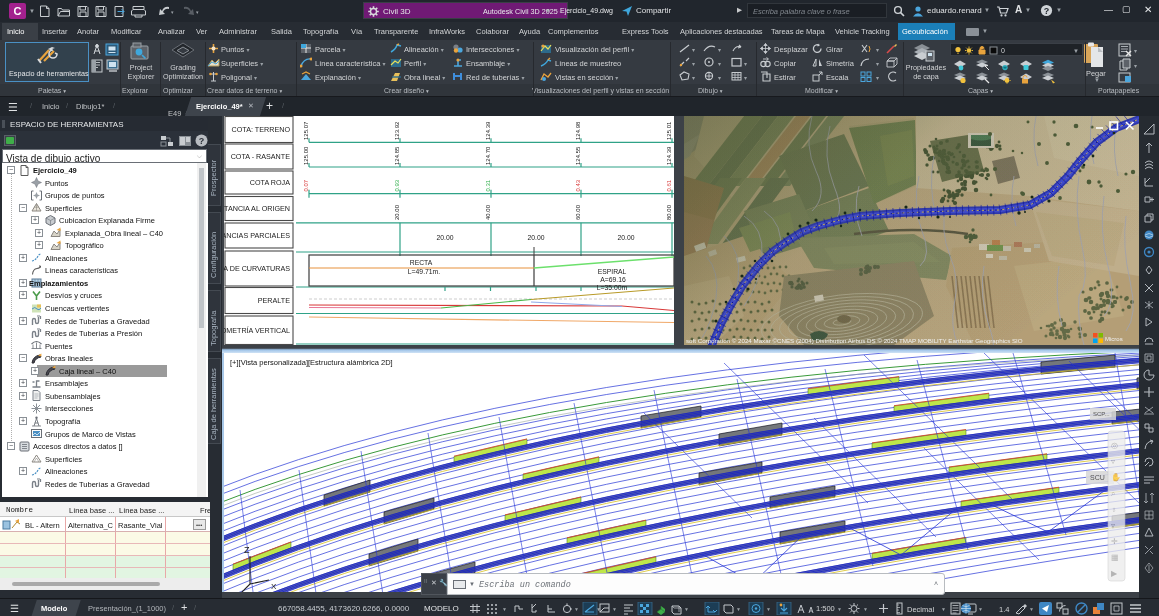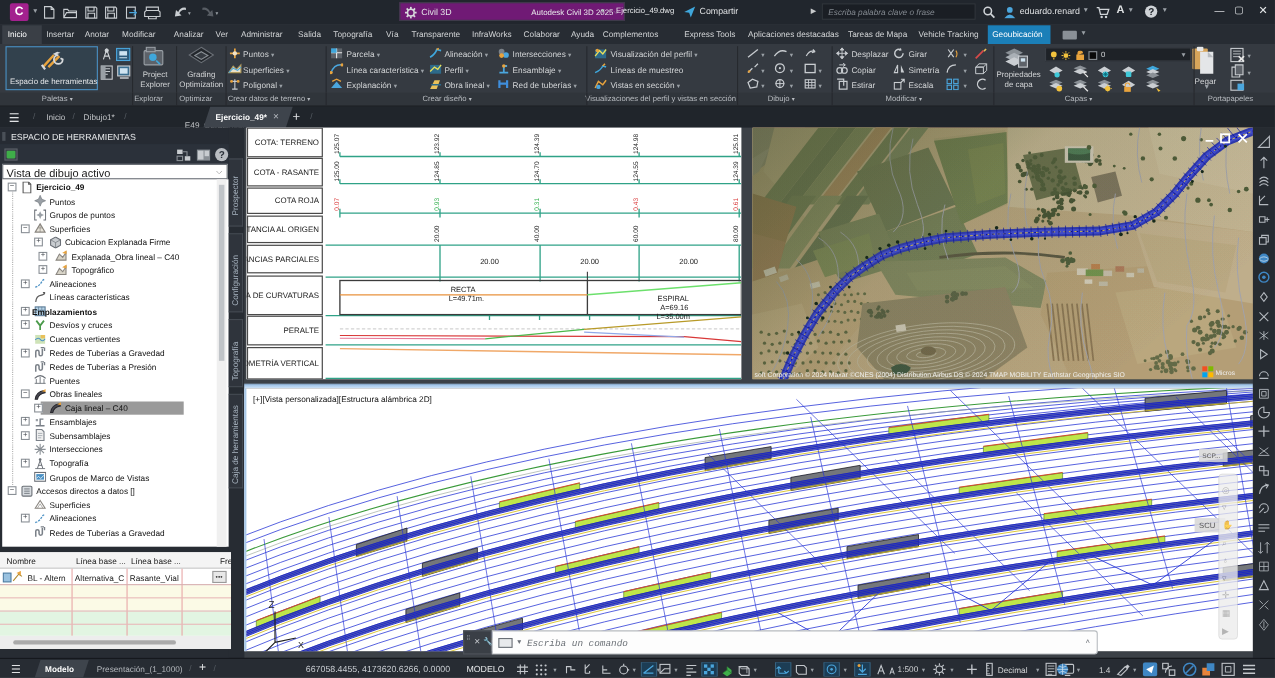--- a/index.html
+++ b/index.html
@@ -646,21 +646,21 @@
   <div class="t" style="left:209px;top:80px;color:#a8b4c0;font-size:7.5px;transform:rotate(-90deg);transform-origin:0 0;">Prospector</div>
   <div class="abs" style="left:208px;top:96px;width:13px;height:72px;background:#2f343c;border:1px solid #444a52;border-left:none;"></div>
   <div class="t" style="left:209px;top:162px;color:#a8b4c0;font-size:7.5px;transform:rotate(-90deg);transform-origin:0 0;">Configuración</div>
   <div class="abs" style="left:208px;top:174px;width:13px;height:62px;background:#2f343c;border:1px solid #444a52;border-left:none;"></div>
   <div class="t" style="left:209px;top:230px;color:#a8b4c0;font-size:7.5px;transform:rotate(-90deg);transform-origin:0 0;">Topografía</div>
   <div class="abs" style="left:208px;top:242px;width:13px;height:86px;background:#2f343c;border:1px solid #444a52;border-left:none;"></div>
   <div class="t" style="left:209px;top:324px;color:#a8b4c0;font-size:7.5px;transform:rotate(-90deg);transform-origin:0 0;">Caja de herramientas</div>
 
   <div class="abs" style="left:0;top:386px;width:210px;height:88px;background:#ffffff;overflow:hidden;" id="panorama">
     <div class="abs" style="left:0;top:0;width:210px;height:15px;background:#f4f4f4;border-bottom:1px solid #c8c8c8;"></div>
-    <div class="t" style="left:6px;top:4px;color:#1a1a1a;">Nombre</div>
+    <div class="t" style="left:6px;top:4px;color:#1a1a1a;font-family:Liberation Mono, monospace;">Nombre</div>
     <div class="t" style="left:69px;top:4px;color:#1a1a1a;">Línea base ...</div>
     <div class="t" style="left:119px;top:4px;color:#1a1a1a;">Línea base ...</div>
     <div class="t" style="left:169px;top:4px;color:#1a1a1a;margin-left:31px;">Frecuen...</div>
 
     <svg class="abs" style="left:2px;top:17px;" width="20" height="11" viewBox="0 0 20 11">
         <rect x="1" y="2" width="7" height="8" fill="#9ac2e0" stroke="#4a7aa0"></rect>
         <path d="M10,9 l5,-6 l3,2" fill="none" stroke="#b08a30"></path>
         <path d="M13,2 l4,-2 v4 z" fill="#e8a33d"></path>
       </svg>
     <div class="t" style="left:25px;top:19px;color:#1a1a1a;">BL - Altern</div>
@@ -1721,21 +1721,21 @@
         <path d="M6,1 l4,5 l-4,5 l-4,-5 z M6,3 v6" fill="none" stroke-width="0.7"></path>
       </g>
   </svg>
 </div>
 
 <div class="abs" style="left:421px;top:573px;width:26px;height:22px;background:#3a3f46;border:1px solid #50555c;">
   <div class="t" style="left:2px;top:4px;color:#aeb2b8;font-size:6px;">⁞⁞</div>
   <div class="t" style="left:9px;top:5px;color:#c8ccd0;font-size:7px;">✕</div>
   <div class="t" style="left:17px;top:5px;color:#c8ccd0;font-size:7px;">🔧</div>
 </div>
-<div class="abs" style="left:447px;top:573px;width:551px;height:22px;background:#fdfdfd;border:1px solid #b8bcc0;border-radius:0 3px 3px 0;">
+<div class="abs" style="left:447px;top:573px;width:498px;height:22px;background:#fdfdfd;border:1px solid #b8bcc0;border-radius:0 3px 3px 0;">
   <div class="abs" style="left:5px;top:6px;width:13px;height:9px;border:1px solid #6a6f76;background:#e8eaec;"></div>
   <div class="t" style="left:21px;top:7px;color:#6a6f76;font-size:6px;">▼</div>
   <div class="t" style="left:31px;top:6px;color:#6d7278;font-size:8.5px;font-family:'Liberation Mono',monospace;font-style:italic;">Escriba un comando</div>
   <div class="t" style="right:6px;top:6px;color:#6d7278;font-size:7px;">˄</div>
 </div>
 
 <div id="statusbar" class="abs" style="left:0;top:598px;width:1159px;height:18px;background:#272c33;border-top:1px solid #15171b;">
   <div class="t" style="left:10px;top:4px;color:#e0e2e4;font-size:10px;">☰</div>
   <div class="abs" style="left:34px;top:1px;width:44px;height:17px;background:#3e444c;transform:skewX(-18deg);"></div>
   <div class="t" style="left:41px;top:5px;color:#ffffff;font-weight:bold;font-size:7.5px;">Modelo</div>

